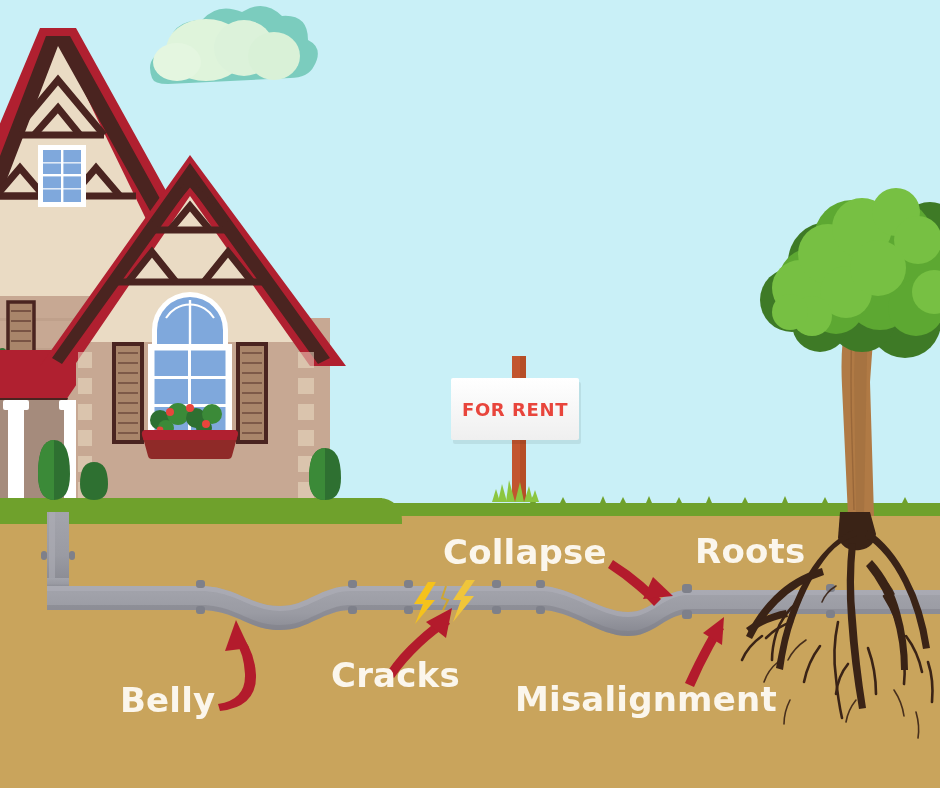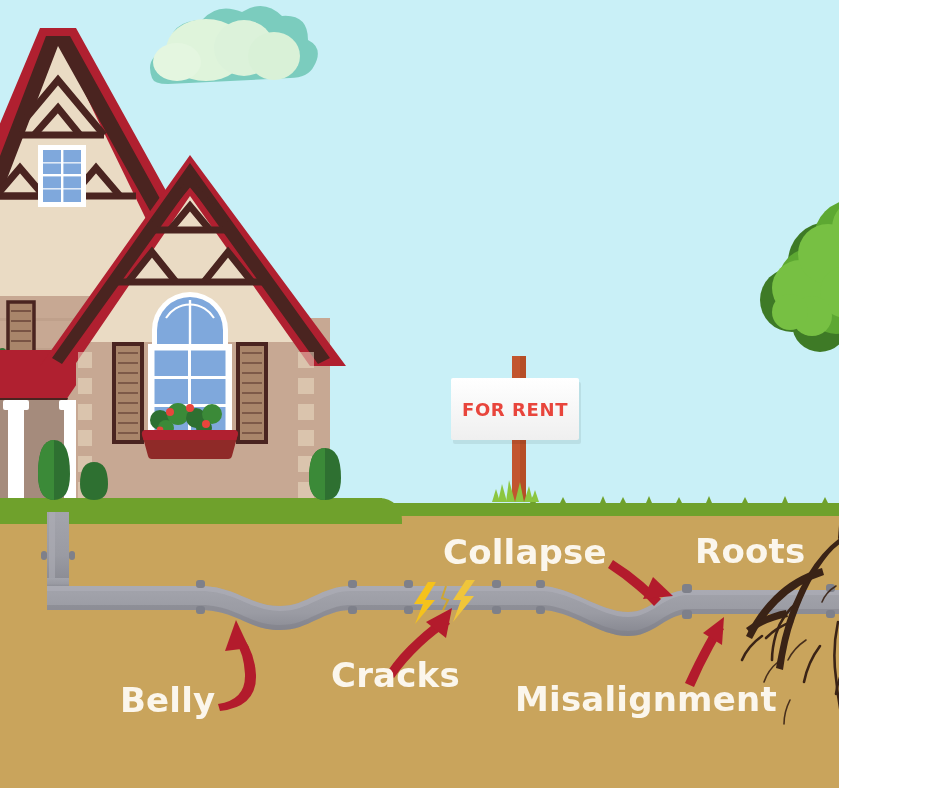--- a/index.html
+++ b/index.html
@@ -3,21 +3,21 @@
 <meta charset="utf-8">
 <title>Sewer Line Problems Illustration</title>
 <style>
   html,body{margin:0;padding:0;}
   body{
     font-family:"DejaVu Sans","Liberation Sans",sans-serif;
     background:#ffffff;
   }
   #scene{
     position:relative;
-    width:839px;
+    width:940px;
     height:788px;
     overflow:hidden;
   }
   #scene svg{display:block;width:940px;height:788px;}
 
   .label{
     font-family:"DejaVu Sans","Liberation Sans",sans-serif;
     font-weight:700;
     fill:#FBF6EC;
     font-size:34px;

